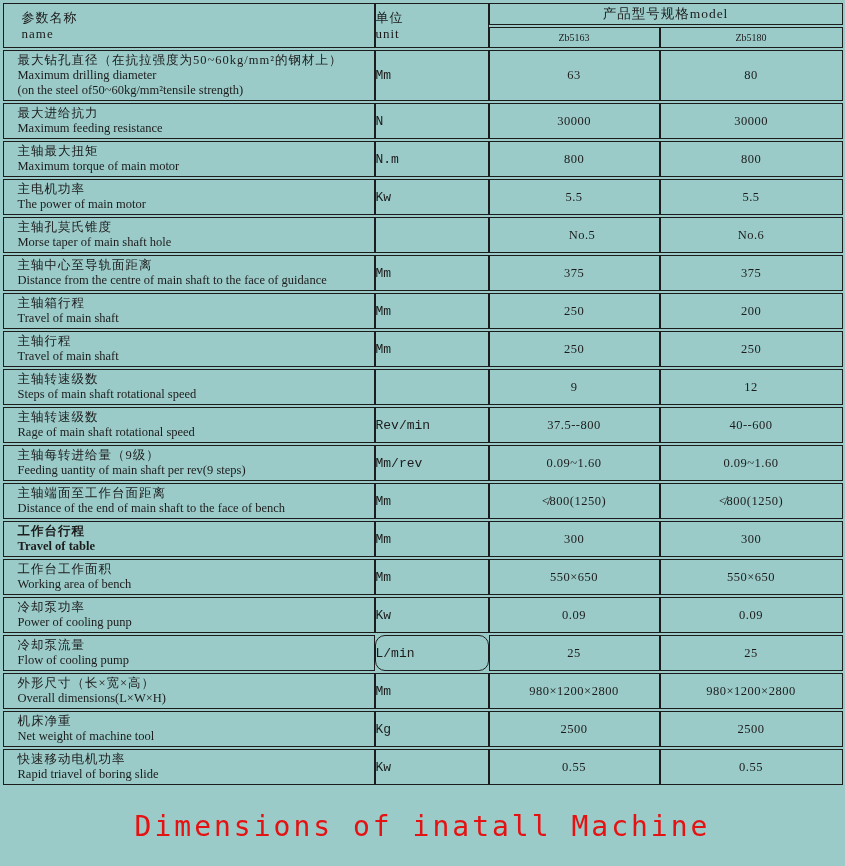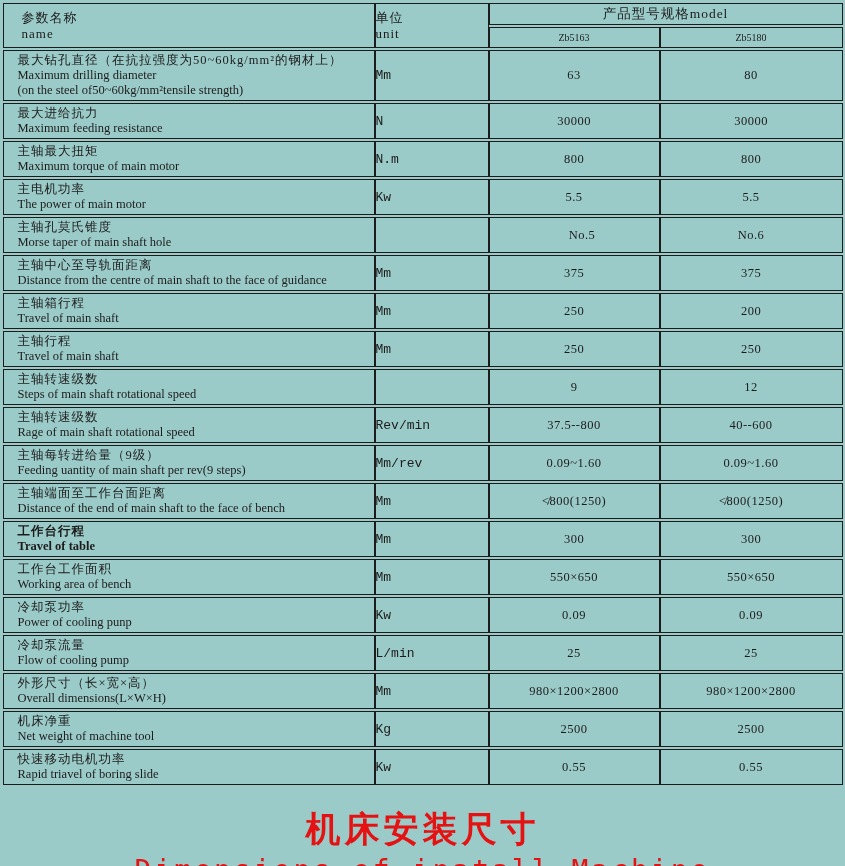--- a/index.html
+++ b/index.html
@@ -231,21 +231,21 @@
             </td>
         <td class="unit-cell" style="border-color: rgb(28, 28, 28);">Kw</td>
         <td class="val-cell" style="border-color: rgb(28, 28, 28);">0.09</td>
         <td class="val-cell" style="border-color: rgb(28, 28, 28);">0.09</td>
       </tr>
       <tr>
         <td class="param-cell" style="border-color: rgb(28, 28, 28);">
               <span class="param-zh">冷却泵流量</span>
               <span class="param-en">Flow of cooling pump</span>
             </td>
-        <td class="unit-cell" style="border-color: rgb(28, 28, 28);">L/min</td>
+        <td class="unit-cell" style="border-color: rgb(28, 28, 28); border-radius: 10px;">L/min</td>
         <td class="val-cell" style="border-color: rgb(28, 28, 28);">25</td>
         <td class="val-cell" style="border-color: rgb(28, 28, 28);">25</td>
       </tr>
       <tr>
         <td class="param-cell" style="border-color: rgb(28, 28, 28);">
               <span class="param-zh">外形尺寸（长×宽×高）</span>
               <span class="param-en">Overall dimensions(L×W×H)</span>
             </td>
         <td class="unit-cell" style="border-color: rgb(28, 28, 28);">Mm</td>
         <td class="val-cell" style="border-color: rgb(28, 28, 28);">980×1200×2800</td>
@@ -267,17 +267,16 @@
             </td>
         <td class="unit-cell" style="border-color: rgb(28, 28, 28);">Kw</td>
         <td class="val-cell" style="border-color: rgb(28, 28, 28);">0.55</td>
         <td class="val-cell" style="border-color: rgb(28, 28, 28);">0.55</td>
       </tr>
     </tbody>
   </table>
   </div>
 
   <div class="install-title" style="color: rgb(228, 18, 18);">
-    <div class="title-zh">机床安装尺寸</div>
     <div class="title-en">Dimensions of inatall Machine</div>
   </div>
 
 </div>
 
 </body></html>

